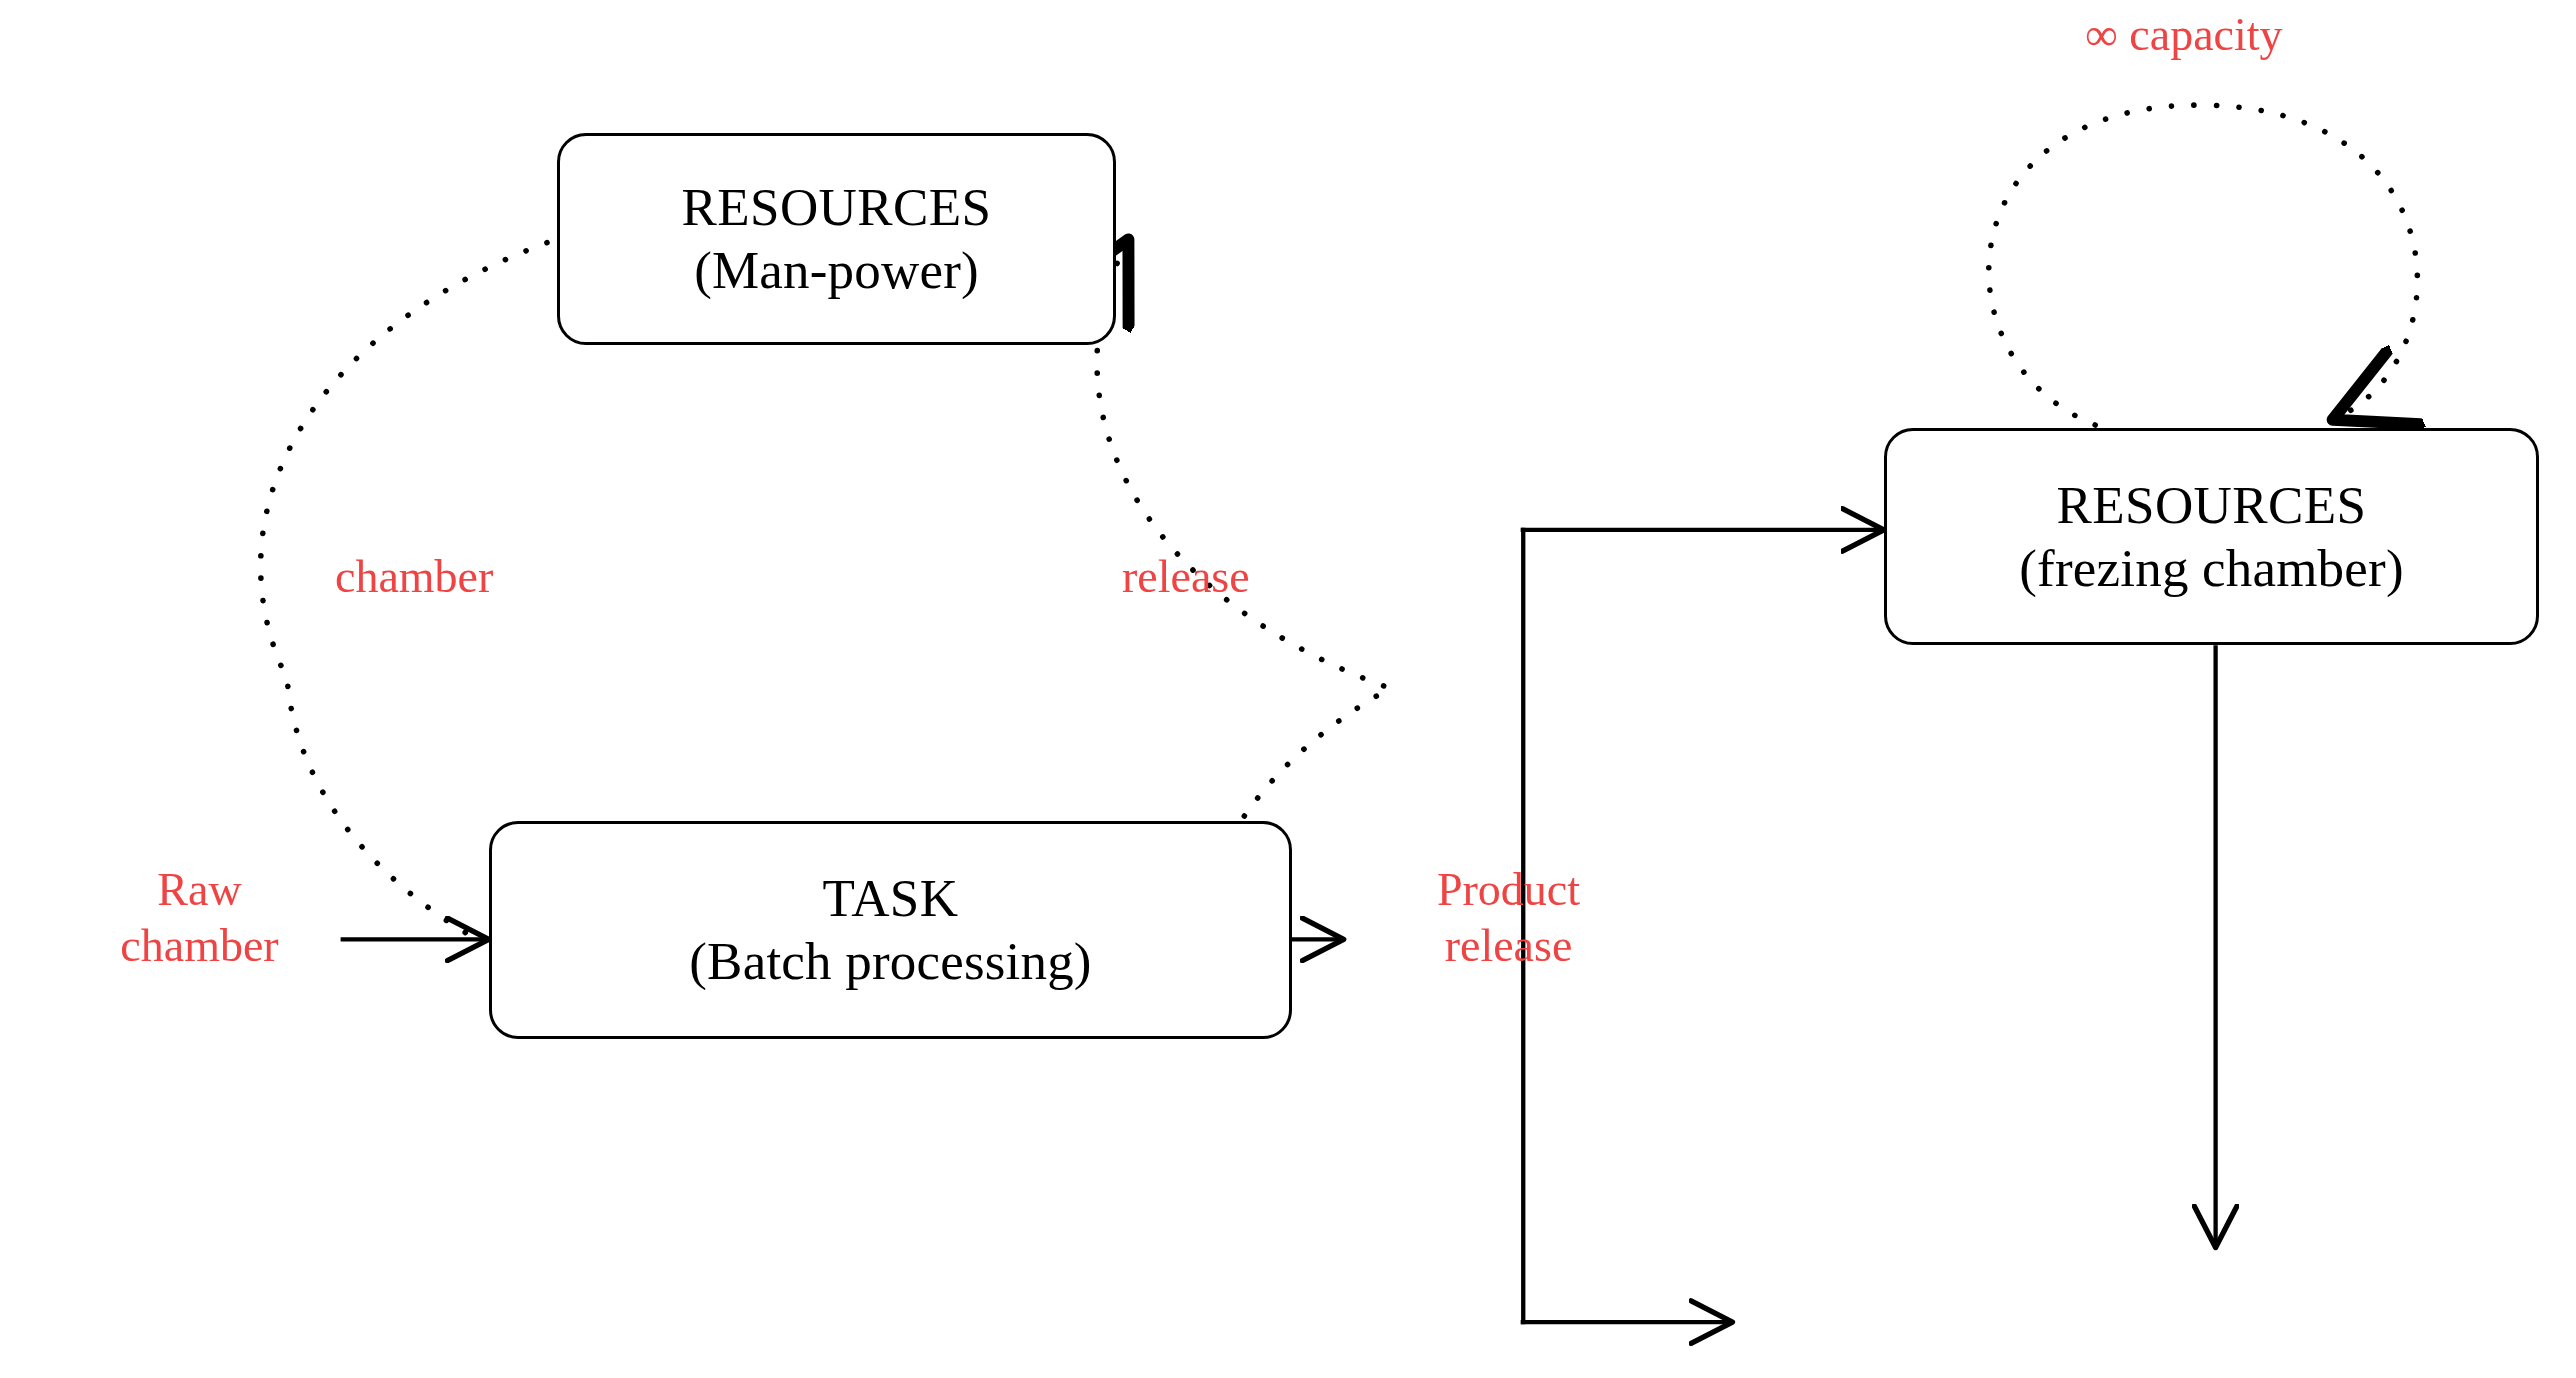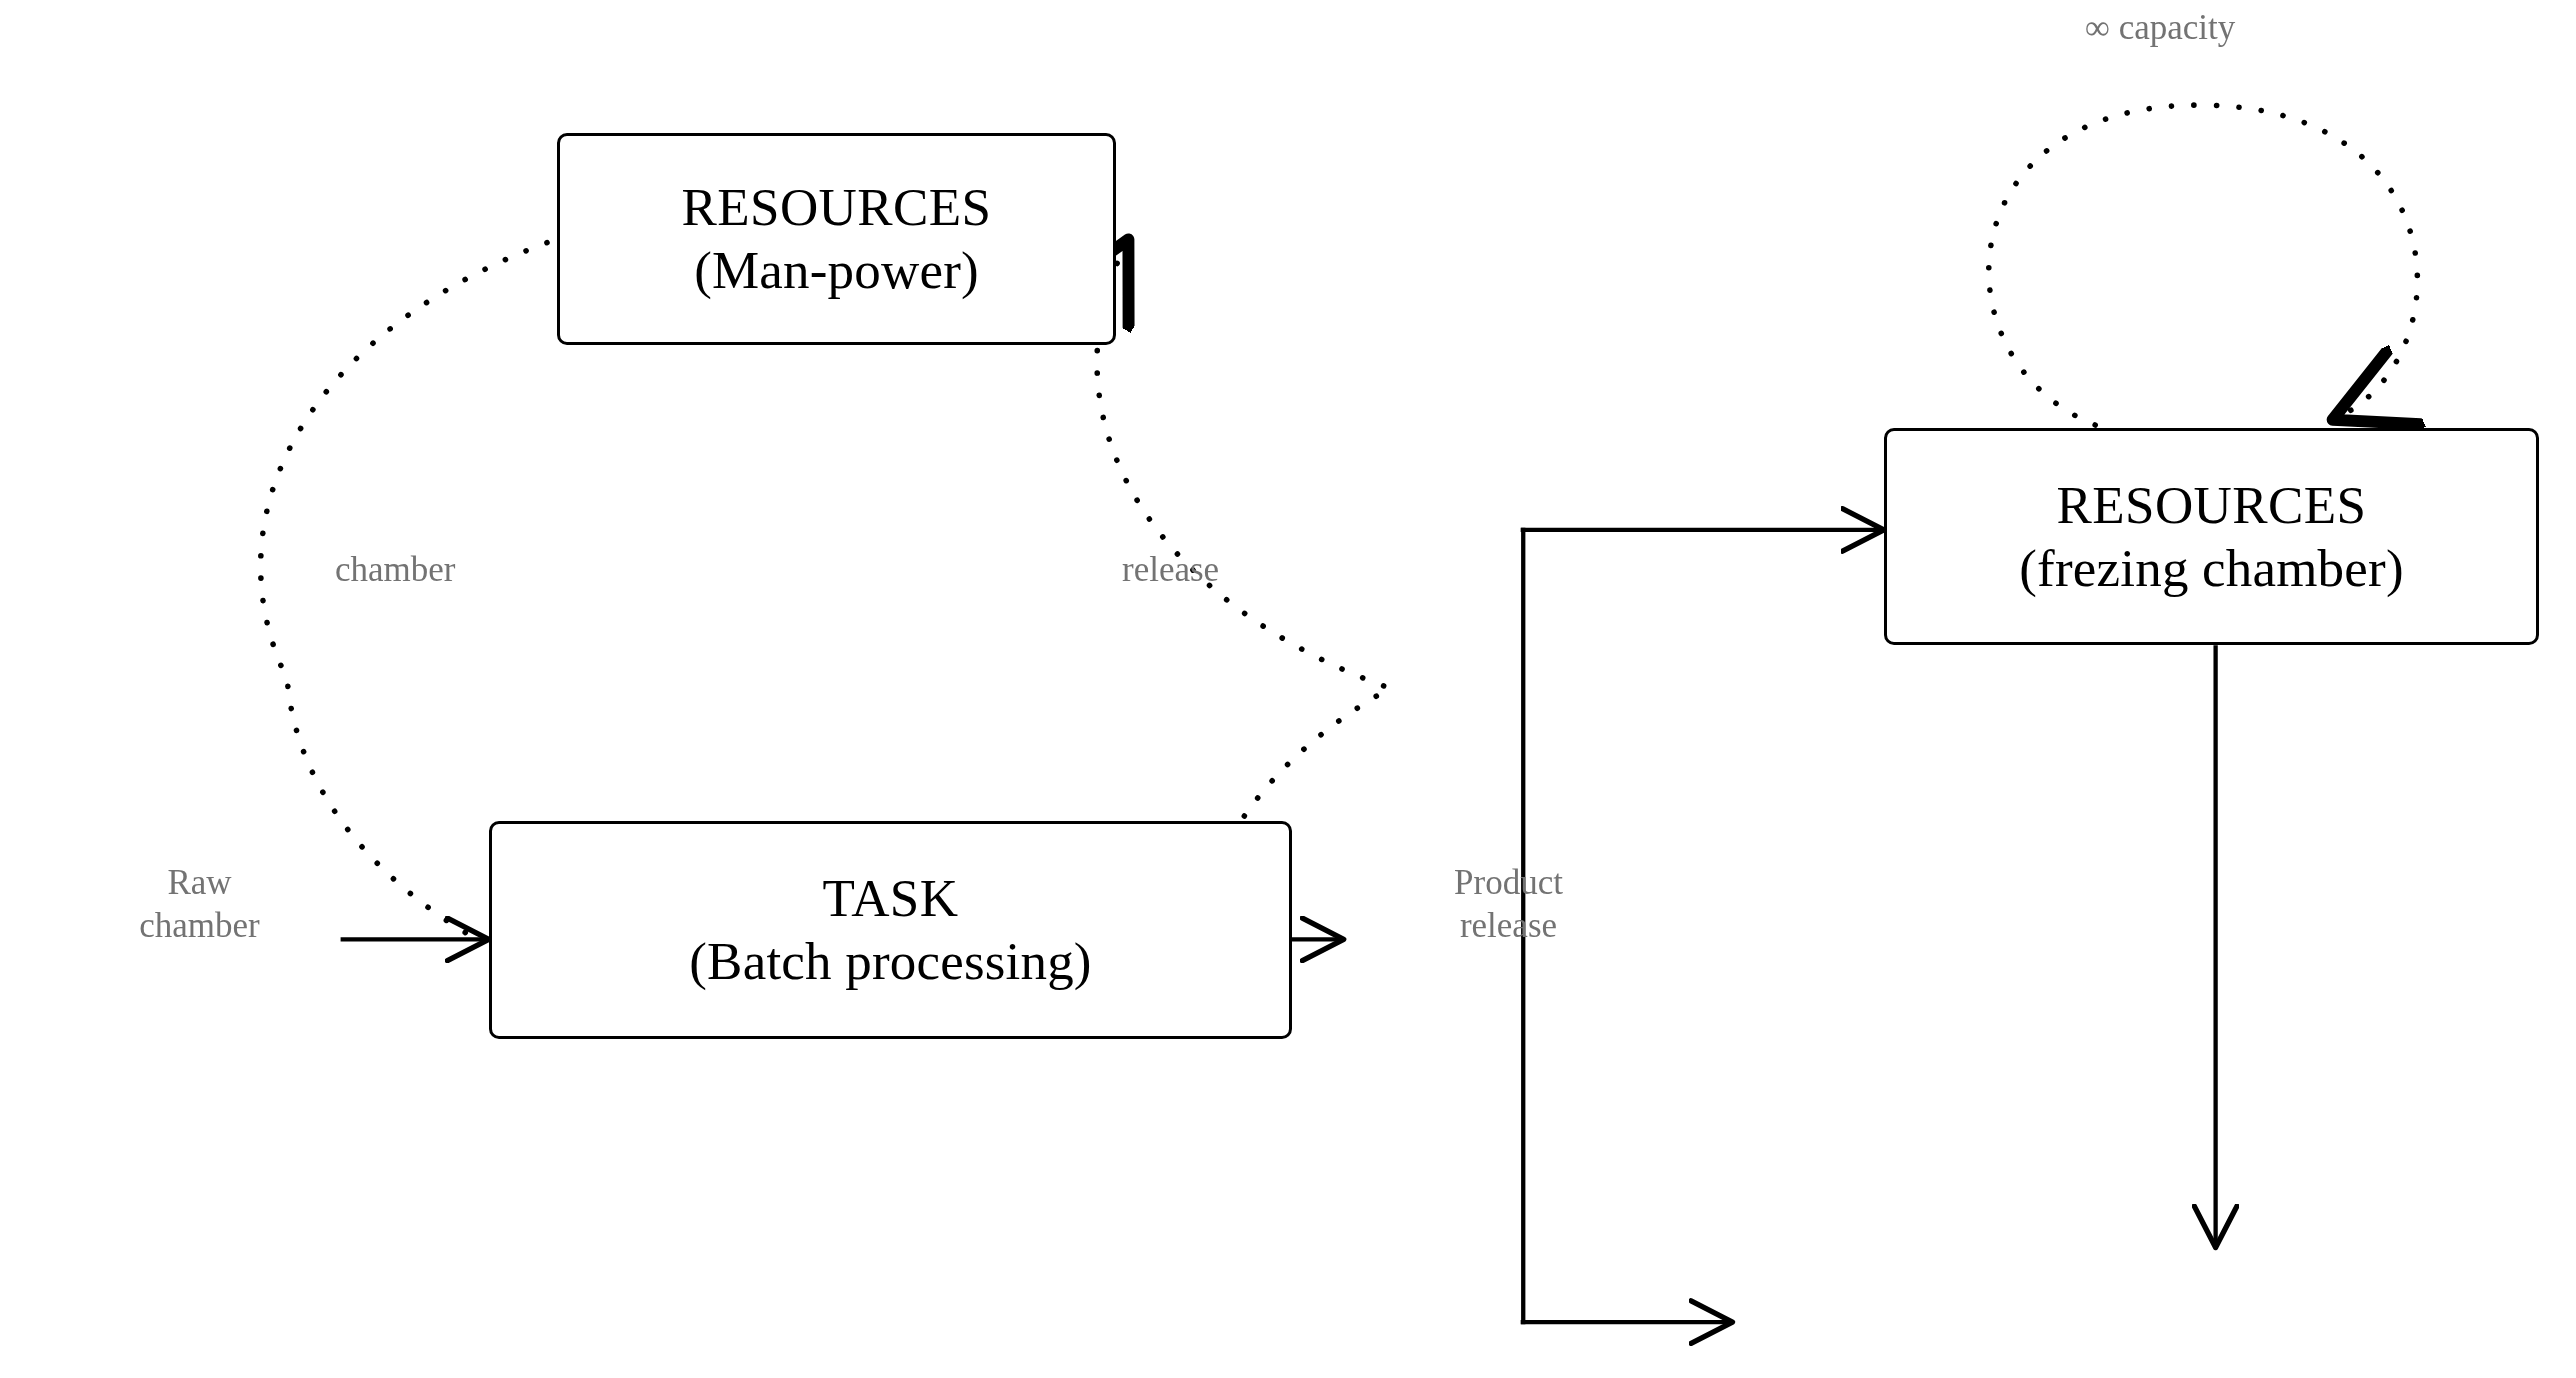--- a/index.html
+++ b/index.html
@@ -24,21 +24,21 @@
     left: 0;
     top: 0;
     width: 2576px;
     height: 1379px;
     pointer-events: none;
   }
   .node-box {
     position: absolute;
     box-sizing: border-box;
     border: 3.4px solid #000000;
-    border-radius: 10px;
+    border-radius: 29px;
     background: #ffffff;
     display: flex;
     flex-direction: column;
     align-items: center;
     justify-content: center;
     line-height: 1.18;
   }
   .node-line {
     display: block;
     white-space: nowrap;
@@ -46,24 +46,24 @@
   .node-title {
     font-size: 53px;
     letter-spacing: 0.4px;
   }
   .node-sub {
     font-size: 53px;
     letter-spacing: 0.2px;
   }
   .free-label {
     position: absolute;
-    font-size: 35px;
+    font-size: 46px;
     line-height: 1.22;
     white-space: nowrap;
-    color: #737373;
+    color: #ef4444;
   }
   .free-label.center {
     text-align: center;
   }
   .free-label.left {
     text-align: left;
   }
   #box-resources-manpower {
     left: 557px;
     top: 133px;

